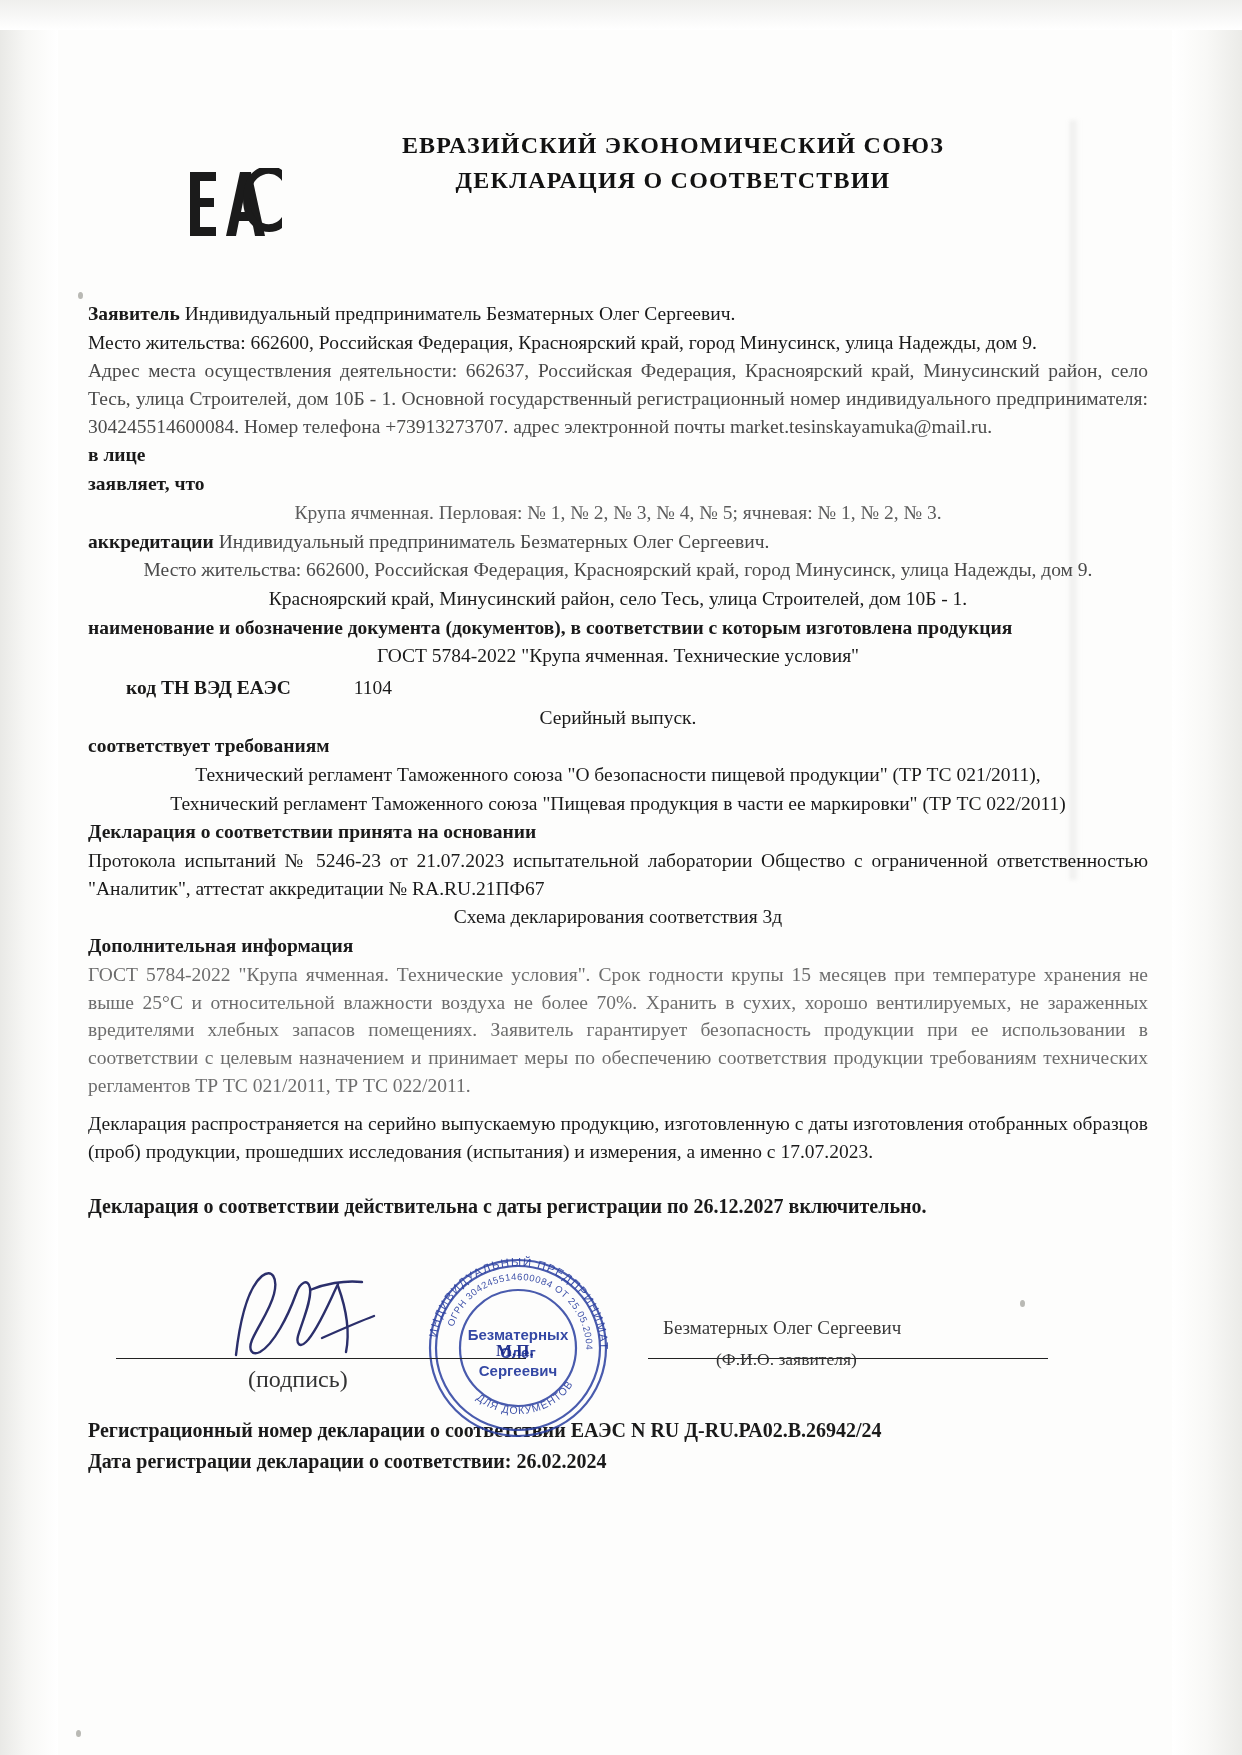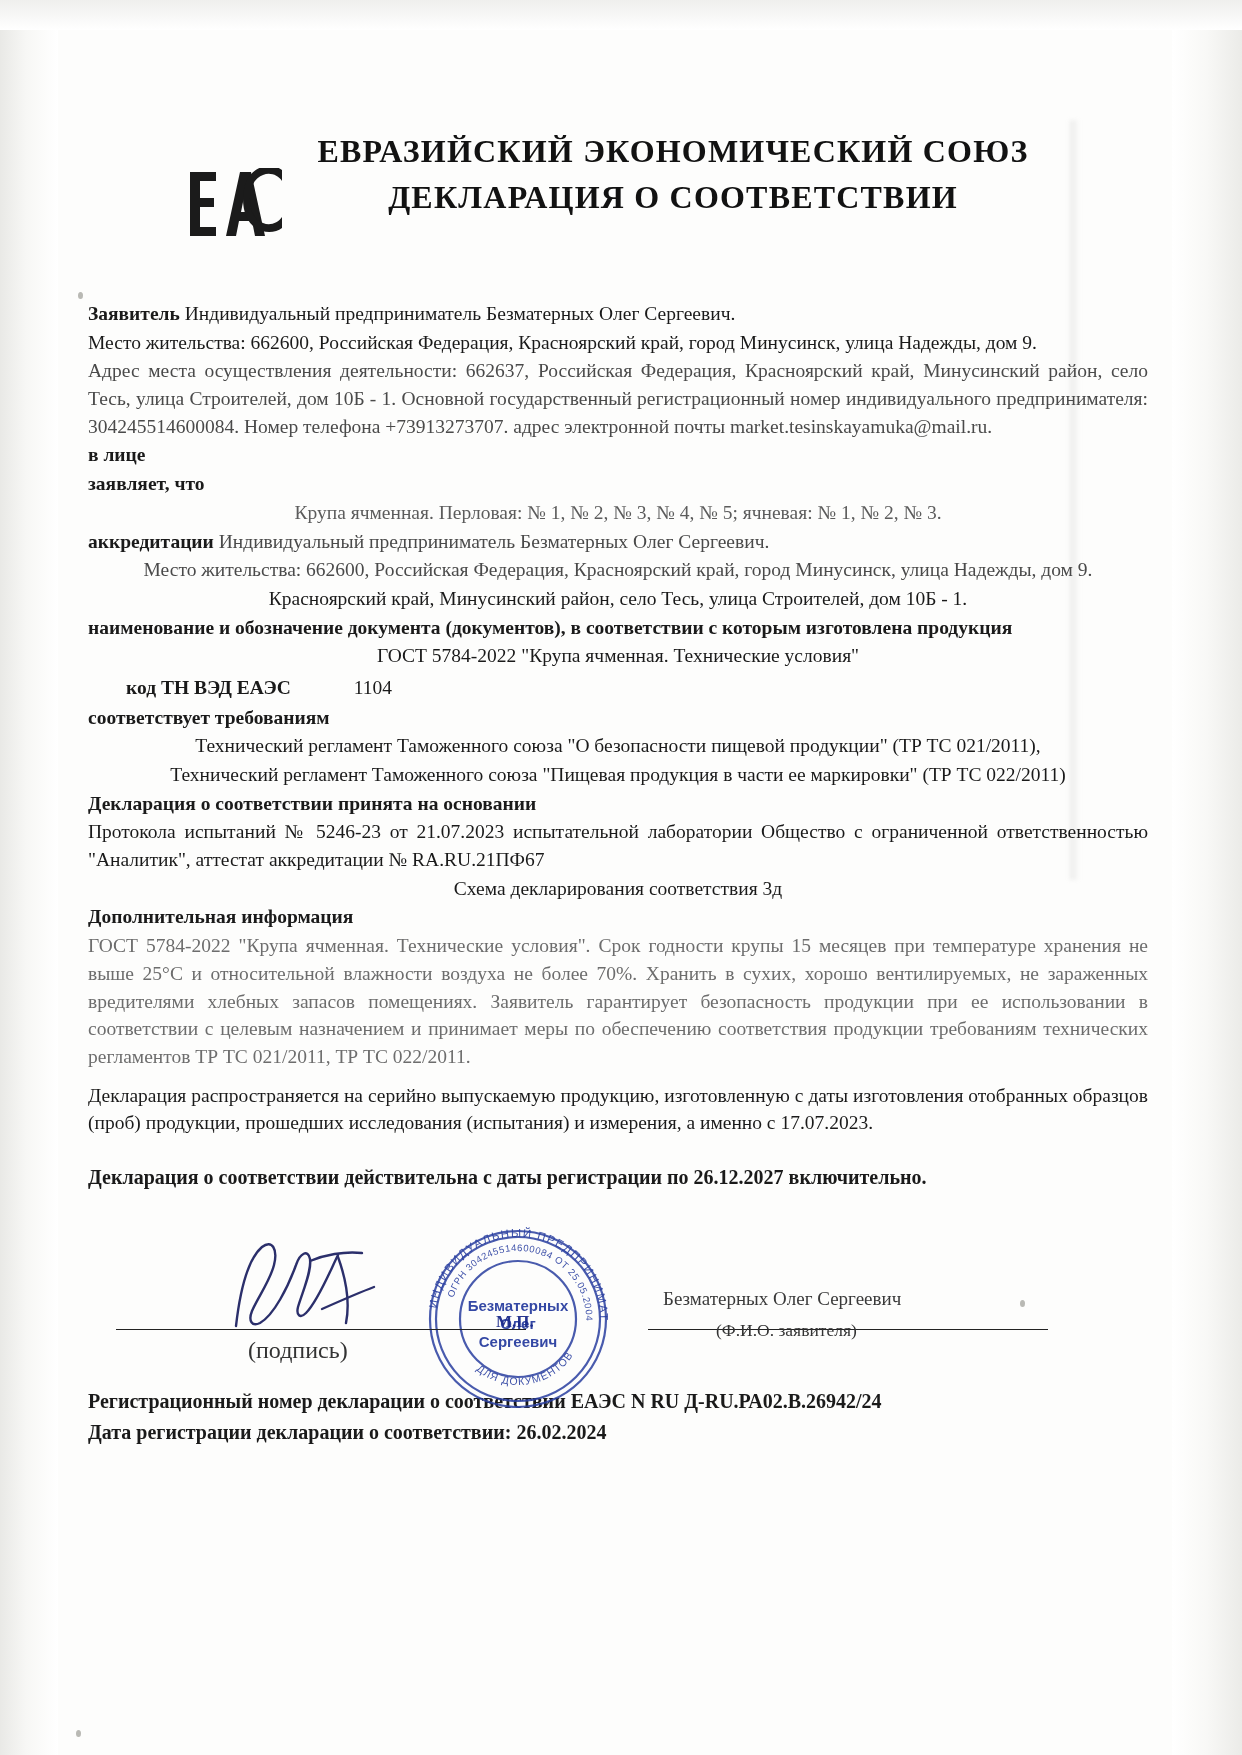--- a/index.html
+++ b/index.html
@@ -60,21 +60,21 @@
     top: 40px;
     width: 96px;
     height: 76px;
   }
   .eac-logo svg { display: block; }
   .header-titles {
     text-align: center;
     padding-left: 110px;
   }
   .title-line {
-    font-size: 32px;
+    font-size: 24px;
     letter-spacing: 1.2px;
     font-weight: 700;
     line-height: 1.45;
     color: #121212;
   }
 
   
   .body-block {
     margin-top: 52px;
     font-size: 19.5px;
@@ -230,20 +230,21 @@
       <p class="para nojust faded">Место жительства: 662600, Российская Федерация, Красноярский край, город Минусинск, улица Надежды, дом 9.</p>
       <p class="para nojust">Красноярский край, Минусинский район, село Тесь, улица Строителей, дом 10Б - 1.</p>
 
       <p class="para b">наименование и обозначение документа (документов), в соответствии с которым изготовлена продукция</p>
       <p class="para nojust">ГОСТ 5784-2022 "Крупа ячменная. Технические условия"</p>
 
       <div class="code-row">
         <span class="b">код ТН ВЭД ЕАЭС</span>
         <span class="code-val">1104</span>
       </div>
+      <p class="para nojust">Серийный выпуск.</p>
 
       <p class="para b">соответствует требованиям</p>
       <p class="para nojust">Технический регламент Таможенного союза "О безопасности пищевой продукции" (ТР ТС 021/2011),</p>
       <p class="para nojust">Технический регламент Таможенного союза "Пищевая продукция в части ее маркировки" (ТР ТС 022/2011)</p>
 
       <p class="para b">Декларация о соответствии принята на основании</p>
       <p class="para">Протокола испытаний № 5246-23 от 21.07.2023 испытательной лаборатории Общество с ограниченной ответственностью "Аналитик", аттестат аккредитации № RA.RU.21ПФ67</p>
       <p class="para nojust">Схема декларирования соответствия 3д</p>
 
       <p class="para b">Дополнительная информация</p>

